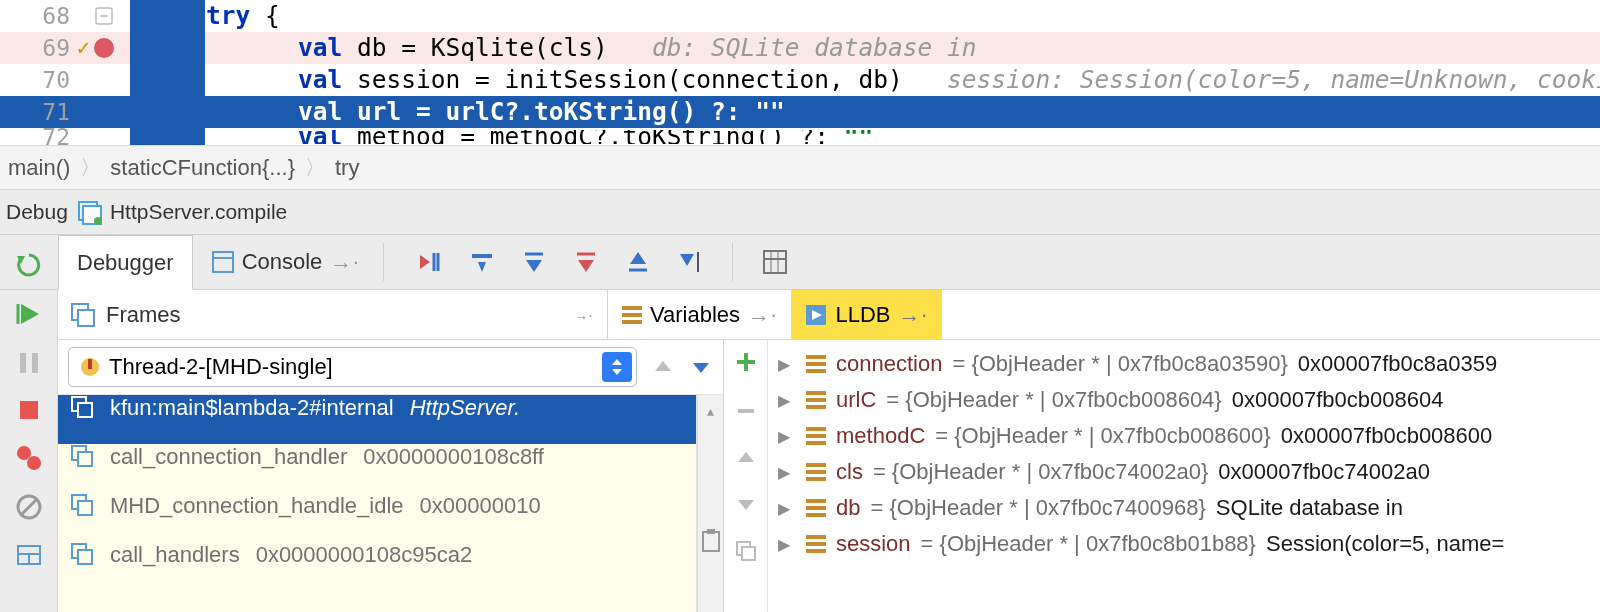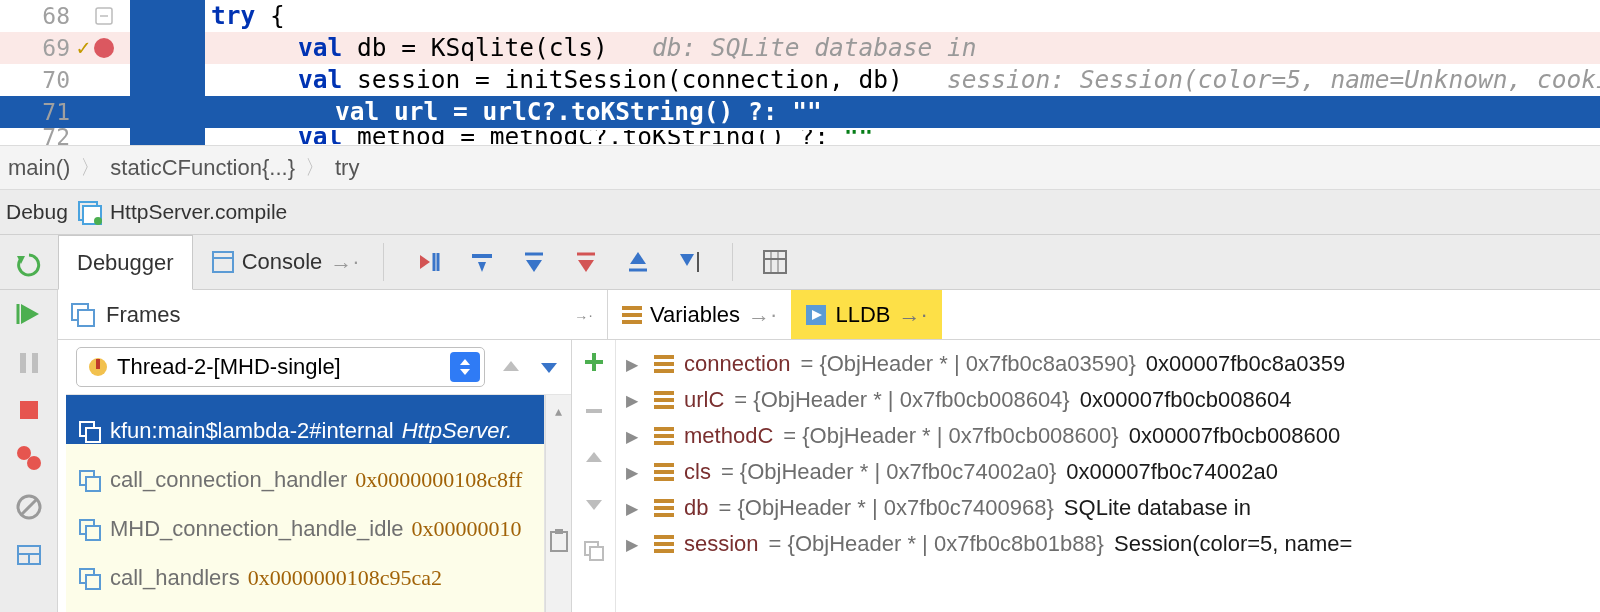--- a/index.html
+++ b/index.html
@@ -4,24 +4,24 @@
 <style>
   * { box-sizing: border-box; margin: 0; padding: 0; }
   html, body { width: 1600px; height: 612px; font-family: "Segoe UI", Arial, sans-serif; font-size: 14px; overflow: hidden; background: #fff; }
 
   
   .editor { position: relative; height: 145px; background: #fff; font-family: Menlo, Consolas, monospace; font-size: 24.5px; }
   .code-row { display: flex; align-items: center; height: 32px; line-height: 32px; }
   .gutter { width: 130px; text-align: right; padding-right: 60px; color: #A0A0A0; font-size: 23px; position: relative; flex-shrink: 0; }
   .gutter-icons { position: absolute; right: 16px; top: 0; display: flex; gap: 4px; align-items: center; height: 100%; }
   .code-content { white-space: pre; padding-left: 108px; flex: 1; overflow: hidden; }
-  .row-68 .code-content { padding-left: 56px; margin-left: 25px; }
+  .row-68 .code-content { padding-left: 76px; }
   .row-69 { background: #fbe9e7; }
   .row-70 { background: #ffffff; }
-  .row-71 { background: #1b5aad; color: #fff; gap: 37px; }
+  .row-71 { background: #1b5aad; color: #fff; }
   .row-71 .code-content, .row-71 .kw, .row-71 .id, .row-71 .fn, .row-71 .str { color: #fff !important; font-weight: bold; }
   .row-72 { background: #fff; }
   .kw { color: #0033b3; font-weight: bold; }
   .fn { color: #000; }
   .str { color: #067d17; font-weight: bold; }
   .hint { color: #999; font-style: italic; }
   .row-69 .gut-overlay, .row-71 .gut-overlay { position:absolute; left:130px; top:0; bottom:0; width:75px; }
   .row-69 .gut-overlay { background:#fbe9e7; border-left:1px solid #e4e4e4; border-right:1px solid #e4e4e4;}
   .row-71 .gut-overlay { background:#1b5aad; }
 
@@ -54,28 +54,28 @@
   .subhdr { height:50px; display:flex; align-items:stretch; border-bottom:1px solid #d5d5d5; }
   .subhdr-left { width:550px; display:flex; align-items:center; padding-left:12px; gap:10px; border-right:1px solid #d5d5d5; position:relative; }
   .subhdr-right { flex:1; display:flex; align-items:flex-end; }
   .subtab { display:flex; align-items:center; padding:0 14px; font-size:22px; gap:8px; height:100%; }
   .subtab.lldb { background:#fde047; }
   .subhdr-label { font-size:22px; color:#333; }
   .pin-icon { position:absolute; right:14px; color:#888; }
 
   
   .bodies { flex:1; display:flex; overflow:hidden; }
-  .frames-body { width:506px; border-right:1px solid #d5d5d5; display:flex; flex-direction:column;margin-left:8px; }
+  .frames-body { width:666px; border-right:1px solid #d5d5d5; display:flex; flex-direction:column; }
   .thread-bar { height:55px; display:flex; align-items:center; padding:0 10px; gap:14px; border-bottom:1px solid #e4e4e4; }
   .thread-select { flex:1; height:40px; border:1px solid #c0c0c0; border-radius:5px; background:#fff; display:flex; align-items:center; padding:0 10px; font-size:22px; position:relative; }
   .thread-select .dd { position:absolute; right:4px; top:4px; width:30px; height:30px; background:#2f7bf5; border-radius:4px; display:flex; align-items:center; justify-content:center; color:#fff; }
   .frames-list { flex:1; background:#fdfde9; overflow:hidden; border-right:1px solid #e3e3e3; }
-  .frame-row { height:49px; display:flex; align-items:flex-end; padding:0 12px; font-size:22px; gap:8px; color:#707070; }
+  .frame-row { height:49px; display:flex; align-items:flex-start; padding:0 12px; font-size:22px; gap:16px; color:#707070; }
   .frame-row.active { background:#1b5aad; color:#fff; }
-  .frame-row .addr { color:#a16207;font-family:Liberation Serif, serif; }
+  .frame-row .addr { color:#737373; }
   .frame-row.active .fname { color:#fff; }
   .frame-row .fname { font-style: italic; }
   .frame-scroll { width:26px; background:#f1f1f1; border-left:1px solid #dcdcdc; display:flex; flex-direction:column; align-items:center; justify-content:flex-start; padding-top:8px; gap:30px; color:#9a9a9a; }
 
   .frames-wrap { display:flex; flex:1; overflow:hidden; }
 
   .vars-body { flex:1; display:flex; }
   .vars-toolbar { width:44px; border-right:1px solid #e4e4e4; display:flex; flex-direction:column; align-items:center; padding-top:10px; gap:26px; }
   .vars-list { flex:1; padding-top:6px; overflow:hidden; }
   .var-row { height:36px; display:flex; align-items:center; padding-left:10px; font-size:22px; gap:10px; }

